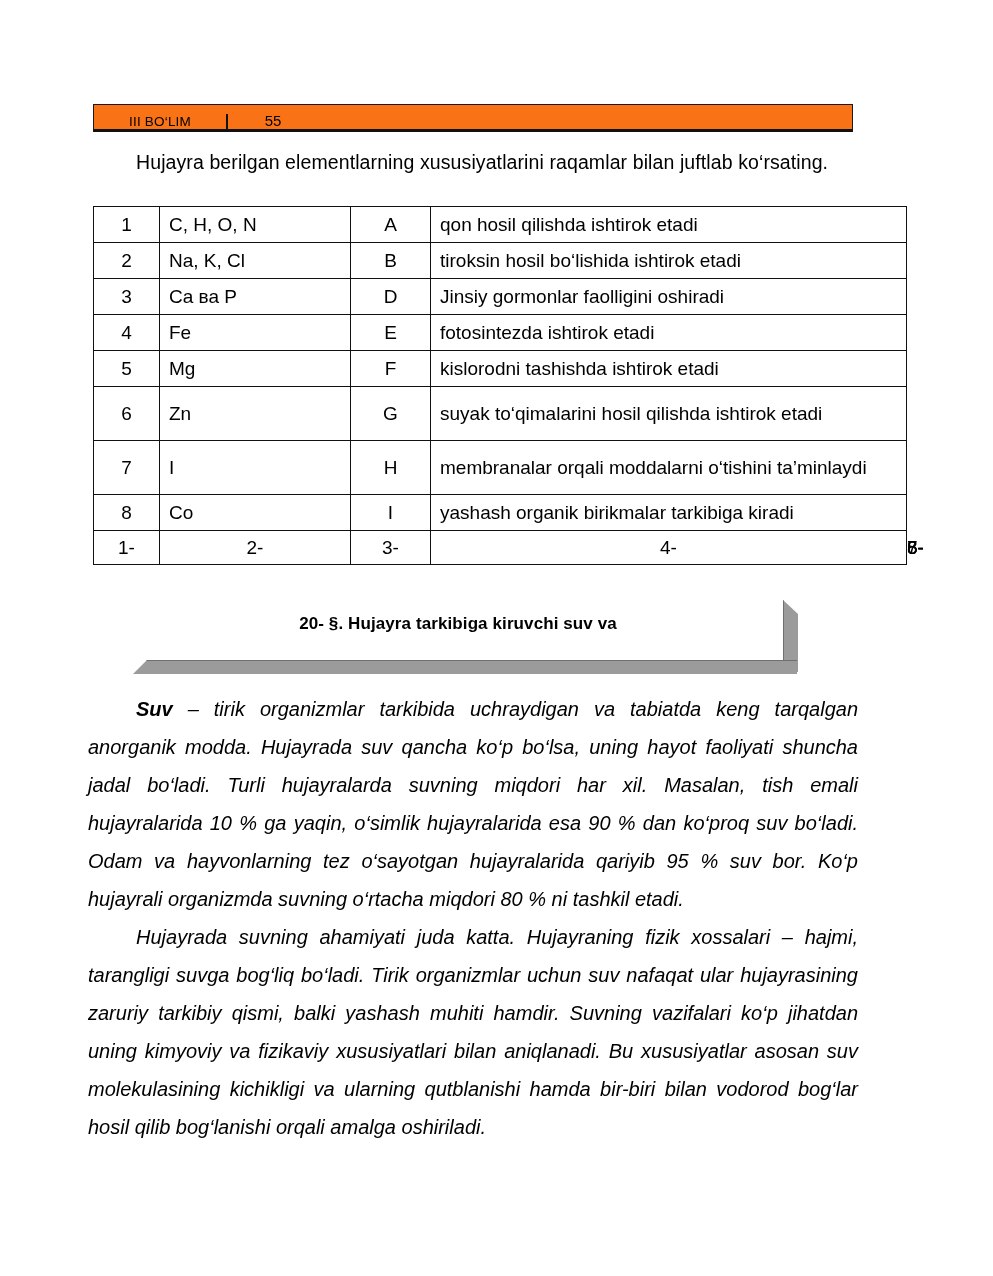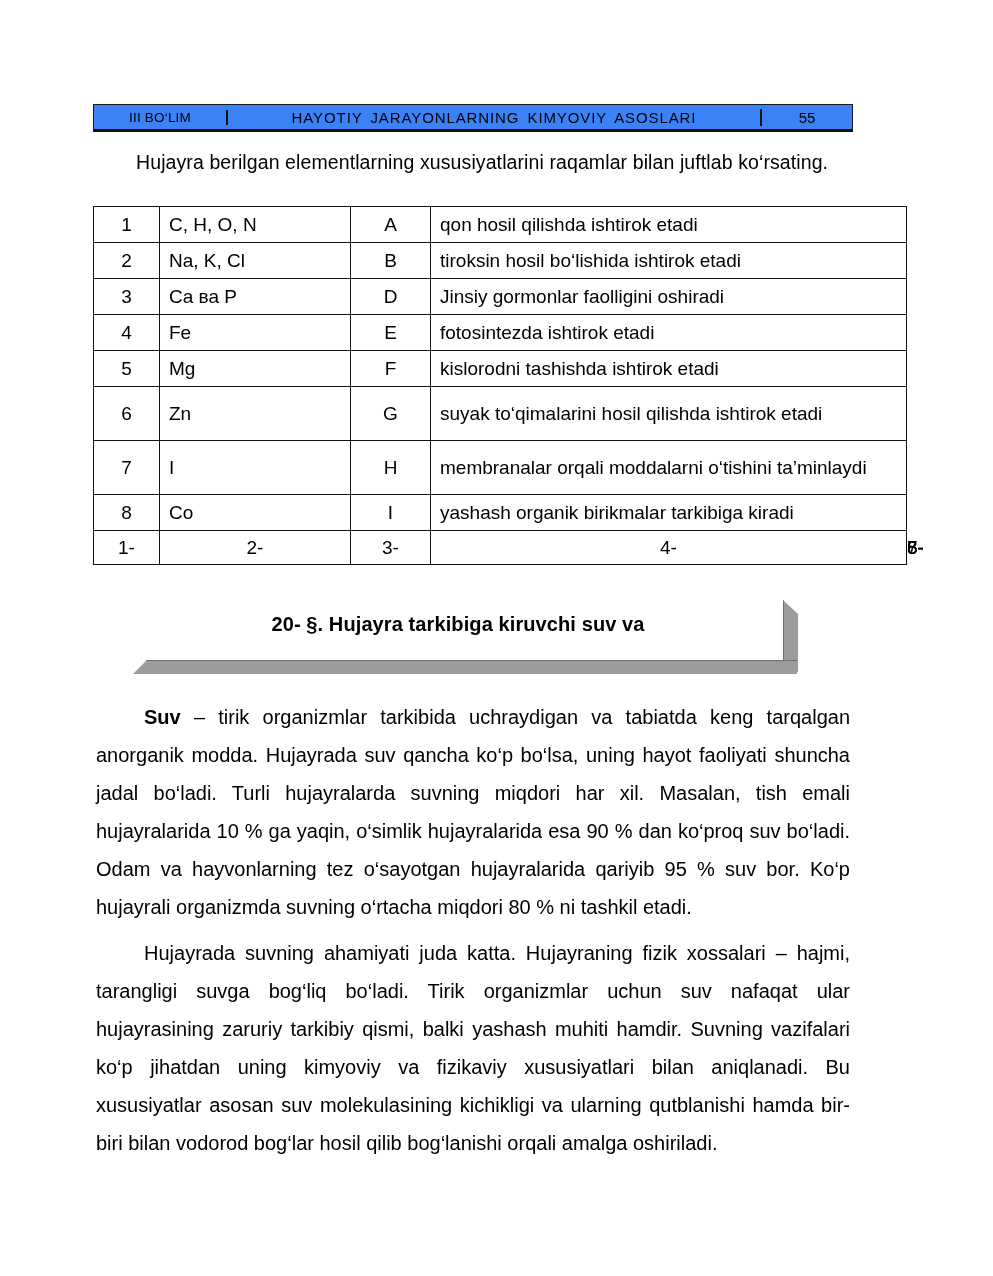--- a/index.html
+++ b/index.html
@@ -27,22 +27,22 @@
   .running-header {
     position: absolute;
     left: 93px;
     top: 104px;
     width: 760px;
     height: 28px;
     border: 1px solid #1a1a1a;
     border-bottom: 3px solid #111111;
     box-sizing: border-box;
     display: flex;
-    align-items: center;
-    background: #3b82f6;
+    align-items: flex-end;
+    background: #f97316;
   }
   .rh-section {
     width: 134px;
     border-right: 2px solid #111111;
     display: flex;
     align-items: center;
     justify-content: center;
     font-size: 13.5px;
     letter-spacing: 0.2px;
     box-sizing: border-box;
@@ -149,52 +149,52 @@
     width: 650px;
     height: 72px;
     background: #ffffff;
     display: flex;
     flex-direction: column;
     align-items: center;
     justify-content: center;
     text-align: center;
   }
   .sh-line {
-    font-size: 20px;
+    font-size: 17px;
     font-weight: bold;
     line-height: 32px;
     letter-spacing: 0.1px;
   }
 
   
   .body-text {
     position: absolute;
     left: 88px;
     top: 690px;
     width: 770px;
   }
   .body-par {
     font-size: 20px;
     line-height: 38px;
     text-align: justify;
     text-indent: 48px;
     letter-spacing: 0px;
-    margin: 8px;
+    margin: 0;
+    font-style: italic;
   }
   .body-par + .body-par { margin-top: 0px; }
   .lead-word { font-weight: bold; }
 </style>
 </head>
 <body>
 
 <div class="page">
 
   <div class="running-header">
     <div class="rh-section">III BO‘LIM</div>
-    <div class="rh-title">HAYOTIY  JARAYONLARNING  KIMYOVIY  ASOSLARI</div>
     <div class="rh-page">55</div>
   </div>
 
   <div class="intro">Hujayra berilgan elementlarning xususiyatlarini raqamlar bilan juftlab ko‘rsating.</div>
 
   <table class="match-table">
     <tbody>
       <tr class="row-std">
         <td class="col-num">1</td>
         <td class="col-elem">C, H, O, N</td>

